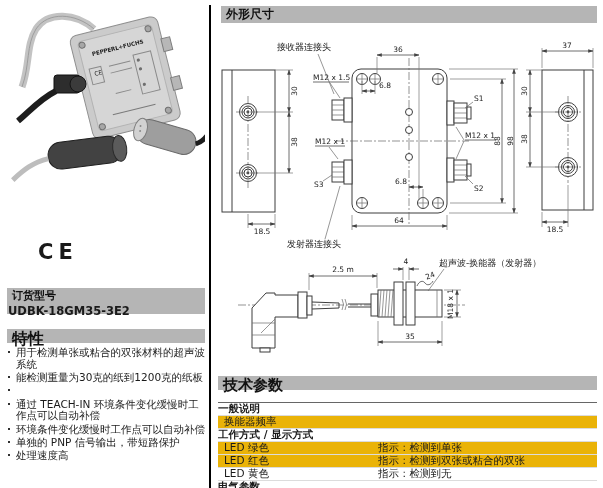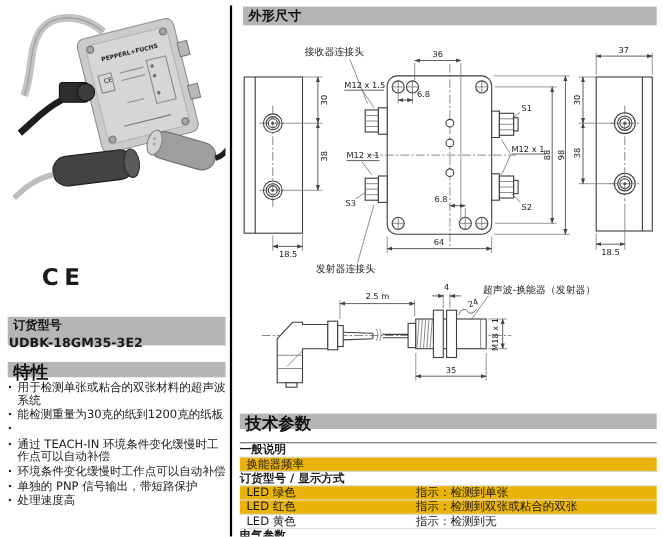--- a/index.html
+++ b/index.html
@@ -380,21 +380,21 @@
     <span>技术参数</span>
   </div>
   <div class="ttable">
     <div class="trow sec">
         <span class="tl" style="padding-left:0">一般说明</span>
       </div>
     <div class="trow shade">
         <span class="tl">换能器频率</span>
       </div>
     <div class="trow sec">
-        <span class="tl" style="padding-left:0">订货型号 / 显示方式</span>
+        <span class="tl" style="padding-left:0">工作方式 / 显示方式</span>
       </div>
     <div class="trow shade">
         <span class="tl">LED 绿色</span>
         <span class="tv">指示：检测到单张</span>
       </div>
     <div class="trow shade">
         <span class="tl">LED 红色</span>
         <span class="tv">指示：检测到双张或粘合的双张</span>
       </div>
     <div class="trow">

